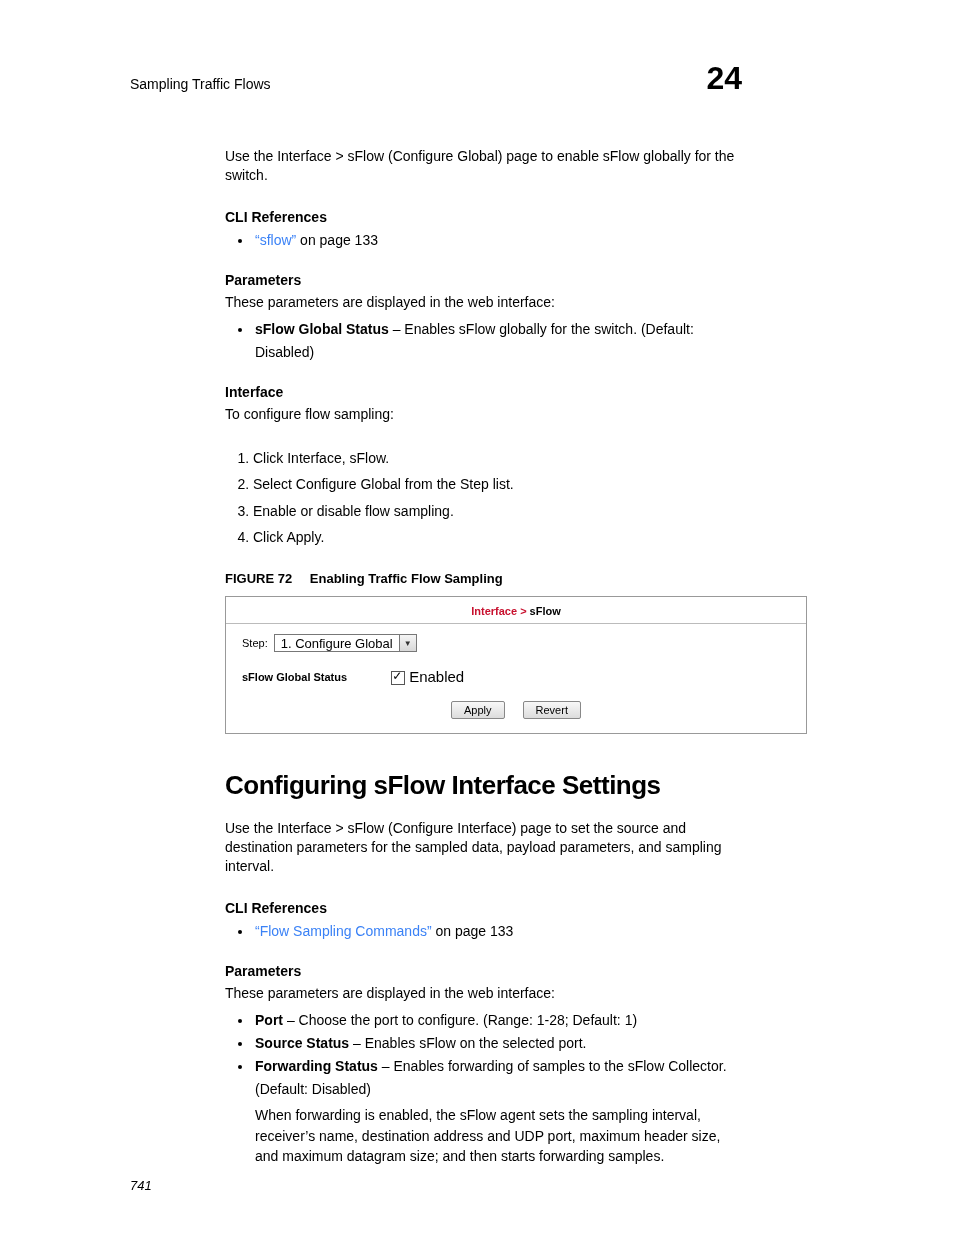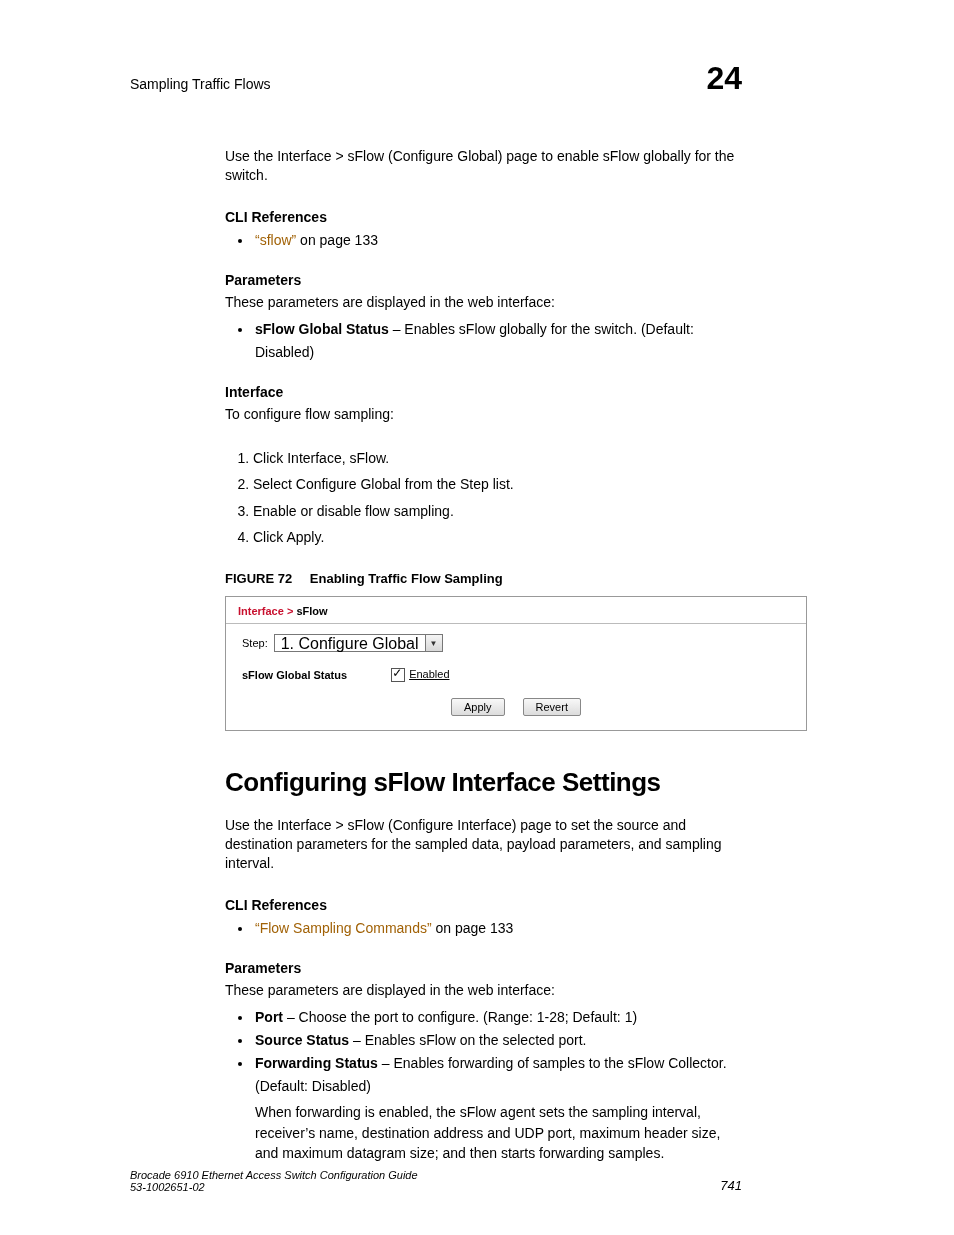--- a/index.html
+++ b/index.html
@@ -55,21 +55,21 @@
     margin: 0 0 4px 0;
   }
   ul.bullets {
     list-style: disc;
     padding-left: 28px;
     margin: 2px 0 20px 0;
     font-size: 14px;
     line-height: 1.65;
   }
   ul.bullets li { padding-left: 2px; }
-  .link { color: #a16207; text-align: center; }
+  .link { color: #3b82f6; text-align: center; }
   p.body {
     font-size: 14px;
     margin: 0 0 6px 0;
     line-height: 1.45;
   }
   ol.steps {
     font-size: 14px;
     padding-left: 28px;
     margin: 20px 0 20px 0;
     line-height: 1.9;
@@ -92,40 +92,41 @@
     width: 580px;
     background: #fff;
     margin-bottom: 36px;
     font-family: Verdana, Arial, sans-serif;
     font-size: 11px;
   }
   .fig-breadcrumb {
     padding: 8px 12px 6px 12px;
     border-bottom: 1px solid #bbb;
     font-weight: bold;
+    text-align: center;
   }
   .fig-breadcrumb .crumb1 { color: #c8102e; }
   .fig-breadcrumb .crumb2 { color: #000; }
   .fig-step-row {
     padding: 10px 16px 4px 16px;
     display: flex;
     align-items: center;
     gap: 6px;
   }
   .fig-step-row .step-label { color:#000; }
   .step-select {
     display: inline-flex;
     align-items: stretch;
     height: 18px;
   }
   .step-select .sel-text {
     border: 1px solid #777;
     border-right: none;
     padding: 1px 6px;
-    font-size: 16px;
+    font-size: 13px;
     background: #fff;
     min-width: 96px;
     line-height: 15px;
   }
   .step-select .sel-btn {
     width: 16px;
     border: 1px solid #777;
     background: linear-gradient(#f5f5f5,#d8d8d8);
     display: flex;
     align-items: center;
@@ -135,24 +136,23 @@
   }
   .fig-body {
     padding: 12px 16px 6px 16px;
     display: flex;
     align-items: center;
     gap: 44px;
   }
   .fig-body .status-label { font-weight: bold; color:#000; }
   .chk {
     display: inline-flex;
-    align-items: flex-start;
+    align-items: flex-end;
     gap: 4px;
-    font-size: 11px;
-    text-decoration: underline;
+    font-size: 15px;
   }
   .chk-box {
     width: 12px;
     height: 12px;
     border: 1px solid #555;
     background: #fff;
     position: relative;
   }
   .chk-box::after {
     content: "✓";
@@ -283,20 +283,16 @@
       </li>
       <li>
         <span class="bold">Forwarding Status</span><span> – Enables forwarding of samples to the sFlow Collector. (Default: Disabled)</span>
         <div class="param-desc">When forwarding is enabled, the sFlow agent sets the sampling interval, receiver’s name, destination address and UDP port, maximum header size, and maximum datagram size; and then starts forwarding samples.</div>
       </li>
     </ul>
 
   </div>
 
   <div class="footer">
-    <div>
-      <div>Brocade 6910 Ethernet Access Switch Configuration Guide</div>
-      <div>53-1002651-02</div>
-    </div>
     <div class="pg">741</div>
   </div>
 
 </div>
 
 </body></html>

